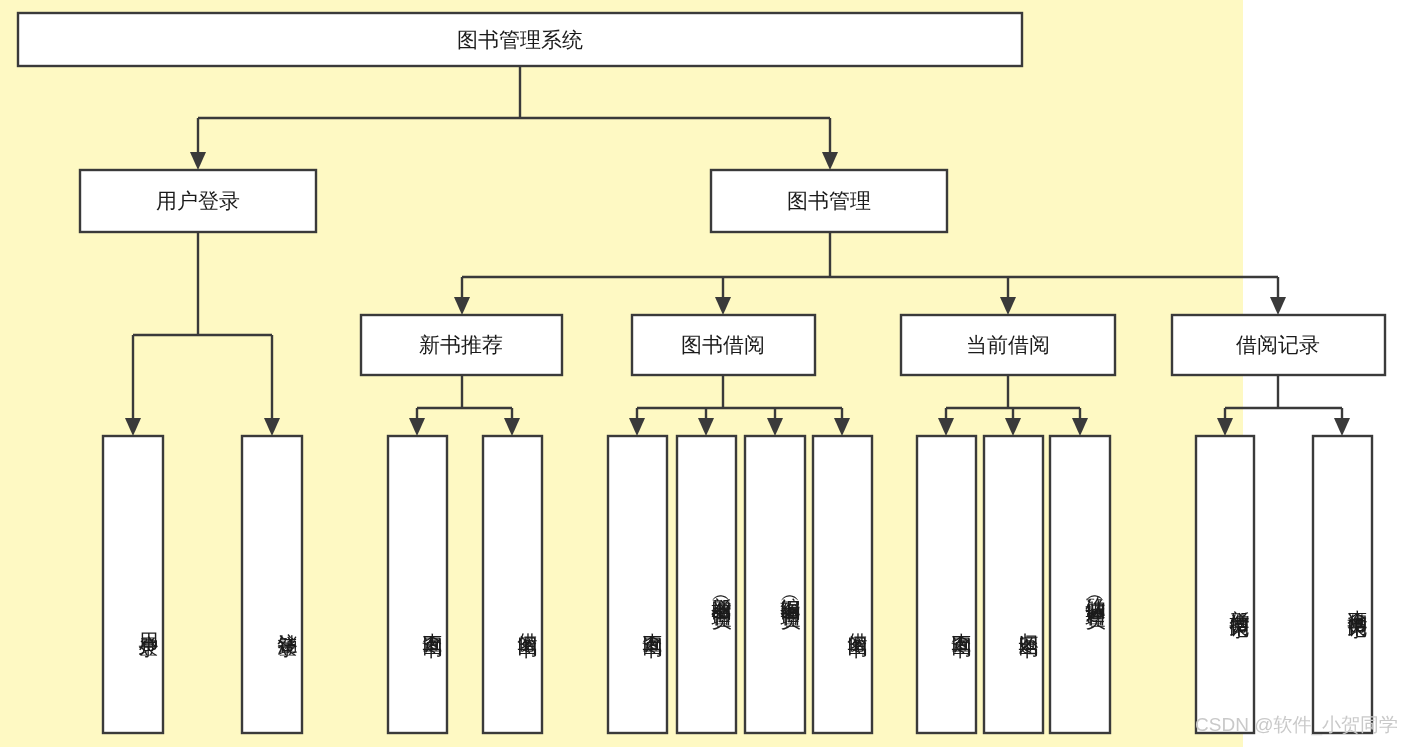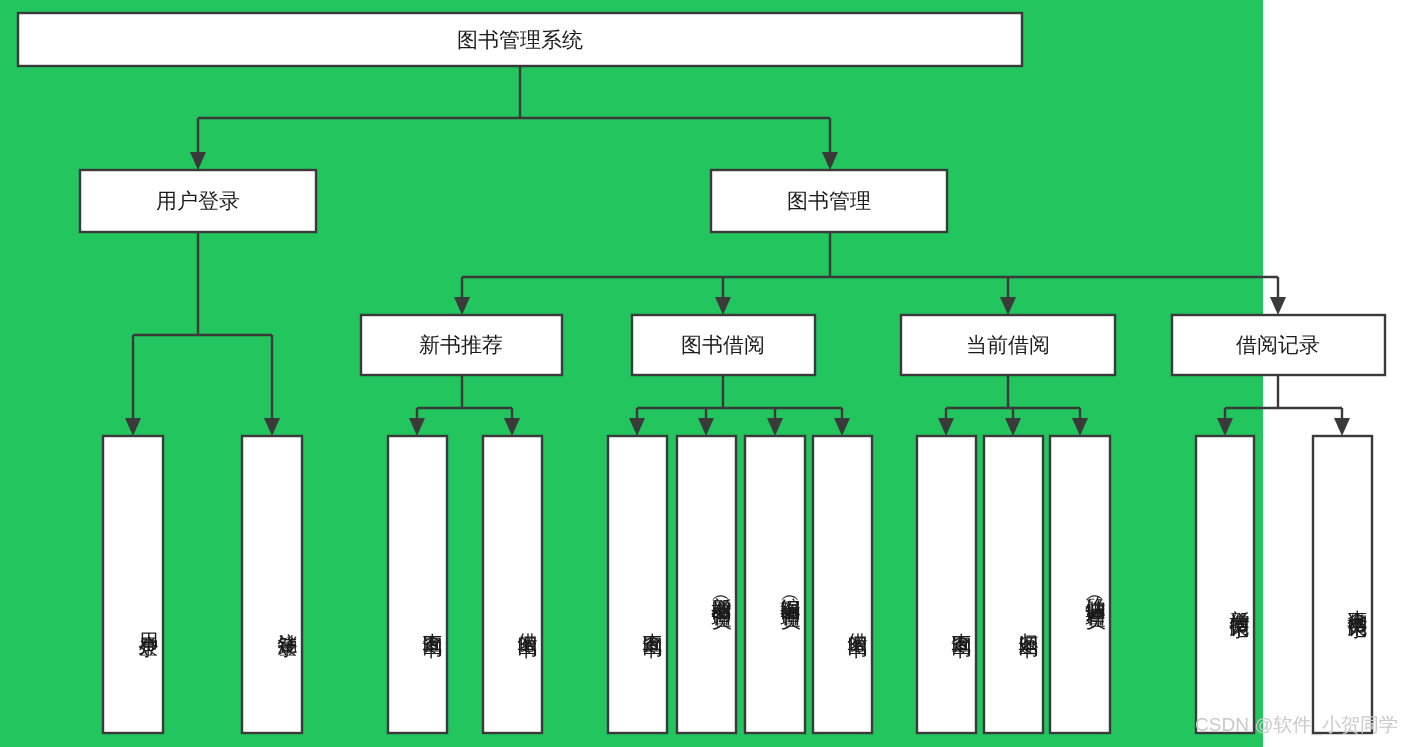--- a/index.html
+++ b/index.html
@@ -10,22 +10,21 @@
   body {
     width: 1405px;
     height: 747px;
     font-family: "Liberation Sans", "DejaVu Sans", sans-serif;
     overflow: hidden;
   }
   #diagram-root {
     position: relative;
     width: 1243px;
     height: 747px;
-    background: #22c55e;
-    padding-left: 20px;
+    background: #fef9c3;
   }
   svg.diagram-canvas {
     position: absolute;
     left: 0;
     top: 0;
     width: 1405px;
     height: 747px;
     display: block;
   }
   .node-box {

